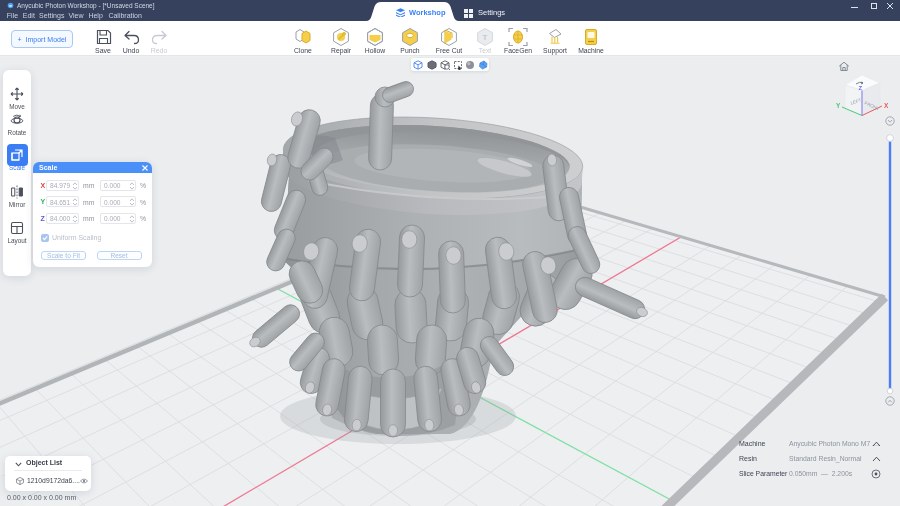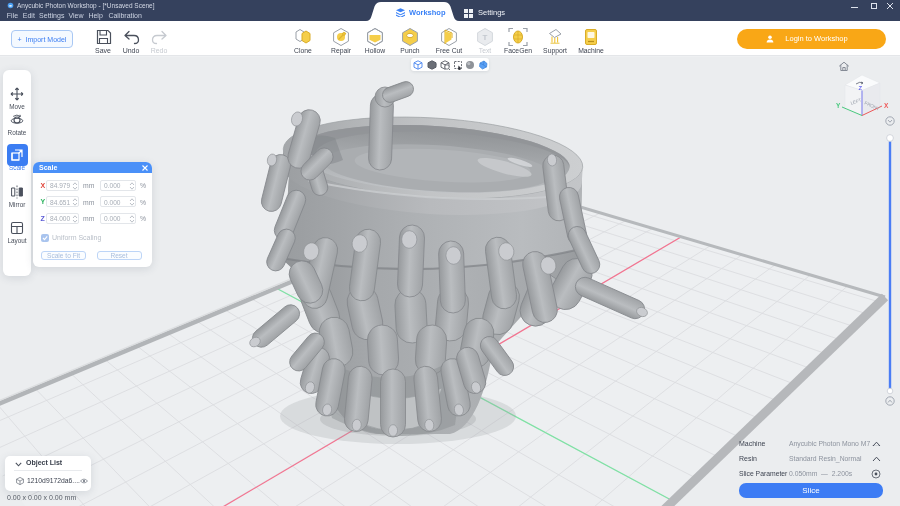--- a/index.html
+++ b/index.html
@@ -284,24 +284,20 @@
         <path d="M8 10.5 V16.5 M10.8 12 V17 M13.6 11 V16.5" stroke="#f0c437" stroke-width="1.1"></path>
         <path d="M6.5 17.2 H15.5" stroke="#e8c23e" stroke-width="1"></path>
       </svg>
       <div class="lbl" style="left:537px;top:26px;width:36px;text-align:center;color:#3f4552;font-size:6.8px">Support</div>
       <svg class="abs" style="left:580px;top:5px" width="22" height="22" viewBox="0 0 22 22">
         <rect x="5.5" y="3.5" width="11" height="15" rx="1.5" fill="#f5ce4a" stroke="#d9ac28"></rect>
         <rect x="7.5" y="6" width="7" height="6" rx="0.8" fill="#fff" opacity="0.85"></rect>
         <path d="M8 15.5 h6" stroke="#b98f1a" stroke-width="1.2"></path>
       </svg>
       <div class="lbl" style="left:573px;top:26px;width:36px;text-align:center;color:#3f4552;font-size:6.8px">Machine</div>
- <div class="abs" style="left:737px;top:7.5px;width:149px;height:20px;border-radius:10px;background:#f9a716;color:#fff;font-size:7.5px;text-align:center;line-height:20px"><svg style="position:absolute;left:29px;top:6px" width="8" height="8" viewBox="0 0 8 8">
-          <circle cx="4" cy="2.3" r="1.8" fill="#fff"></circle>
-          <path d="M0.6 7.6 Q0.8 4.6 4 4.6 Q7.2 4.6 7.4 7.6 Z" fill="#fff"></path>
-        </svg><span style="margin-left:10px">Login to Workshop</span></div>
 </div>
 
 <div class="abs" style="left:411px;top:58px;width:78px;height:13px;background:#fff;border-radius:3px;box-shadow:0 1px 3px rgba(60,70,90,.12)">
  <svg class="abs" style="left:2px;top:2px" width="10" height="10" viewBox="0 0 10 10">
         <path d="M5 0.8 L9 2.8 V7.2 L5 9.2 L1 7.2 V2.8 Z M1 2.8 L5 4.8 L9 2.8 M5 4.8 V9.2" stroke="#4a86f0" fill="none" stroke-width="0.9"></path>
       </svg>
       <svg class="abs" style="left:16px;top:2px" width="10" height="10" viewBox="0 0 10 10">
         <path d="M5 0.8 L9 2.8 V7.2 L5 9.2 L1 7.2 V2.8 Z" fill="#6b6f77" stroke="#5a5e66"></path>
         <path d="M9.6 4.8 l1.6 0" stroke="#5a5e66"></path>
       </svg>
@@ -461,14 +457,13 @@
 <div class="glbl" style="left:789px;top:454.5px">Standard Resin_Normal</div>
 <svg class="abs" style="left:872px;top:455.5px" width="9" height="6" viewBox="0 0 9 6">
       <path d="M1 5 L4.5 1.2 L8 5" stroke="#4a505c" stroke-width="1" fill="none"></path>
     </svg>
 <div class="lbl" style="left:739px;top:469.5px;font-size:6.8px">Slice Parameter</div>
 <div class="glbl" style="left:789px;top:469.5px">0.050mm&nbsp; —&nbsp; 2.200s</div>
 <svg class="abs" style="left:871px;top:469px" width="10" height="10" viewBox="0 0 10 10">
       <circle cx="5" cy="5" r="4" fill="none" stroke="#4a505c" stroke-width="0.8"></circle>
       <circle cx="5" cy="5" r="1.4" fill="#4a505c"></circle>
     </svg>
-<div class="abs" style="left:739px;top:482.5px;width:144px;height:15.5px;background:#3d7cf4;border-radius:7px;color:#fff;font-size:8px;text-align:center;line-height:15.5px">Slice</div>
 
 </div>
 </body></html>

